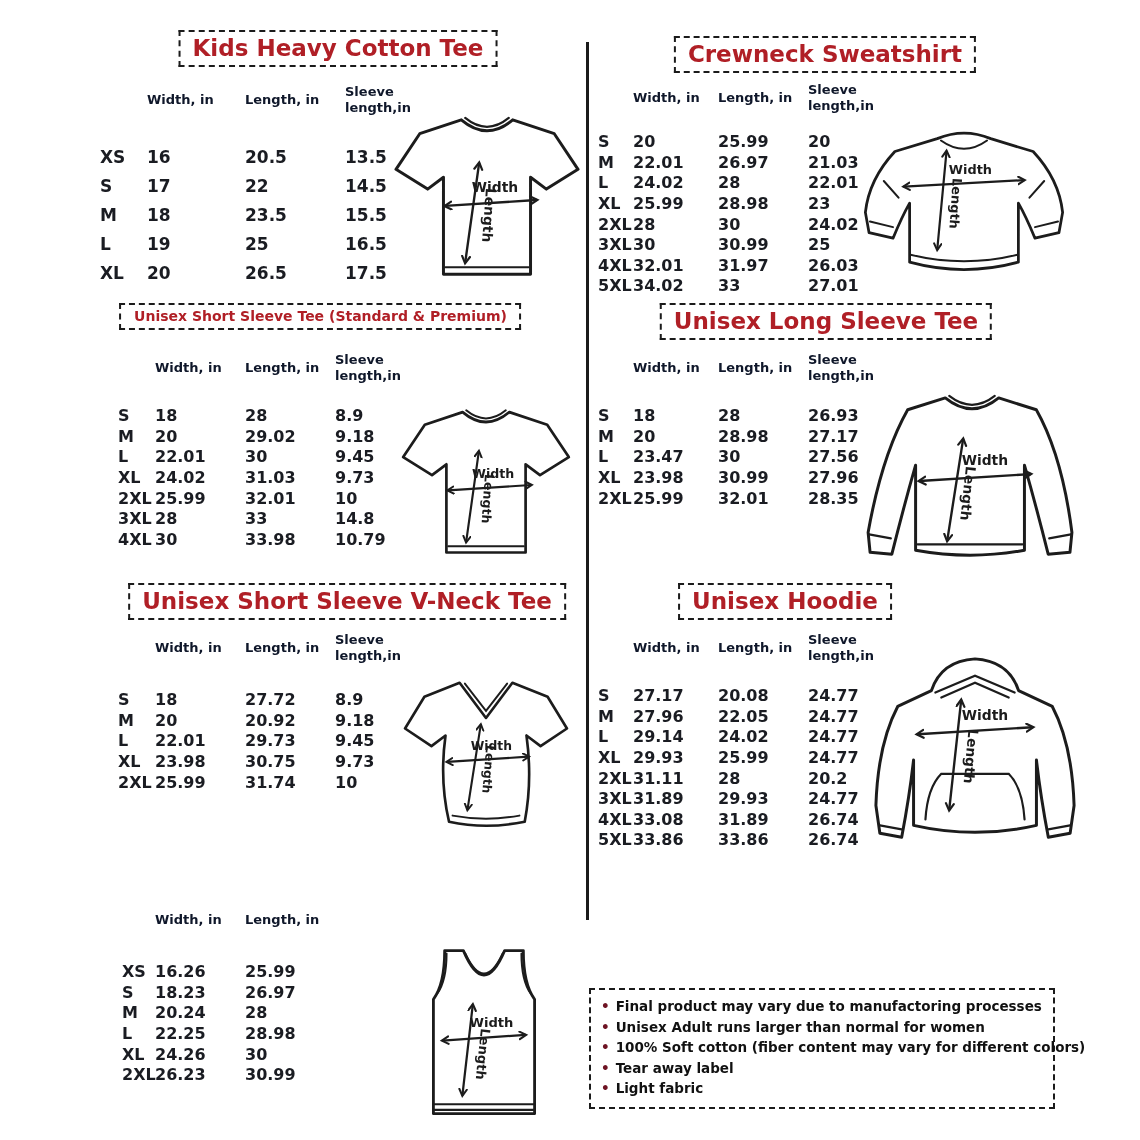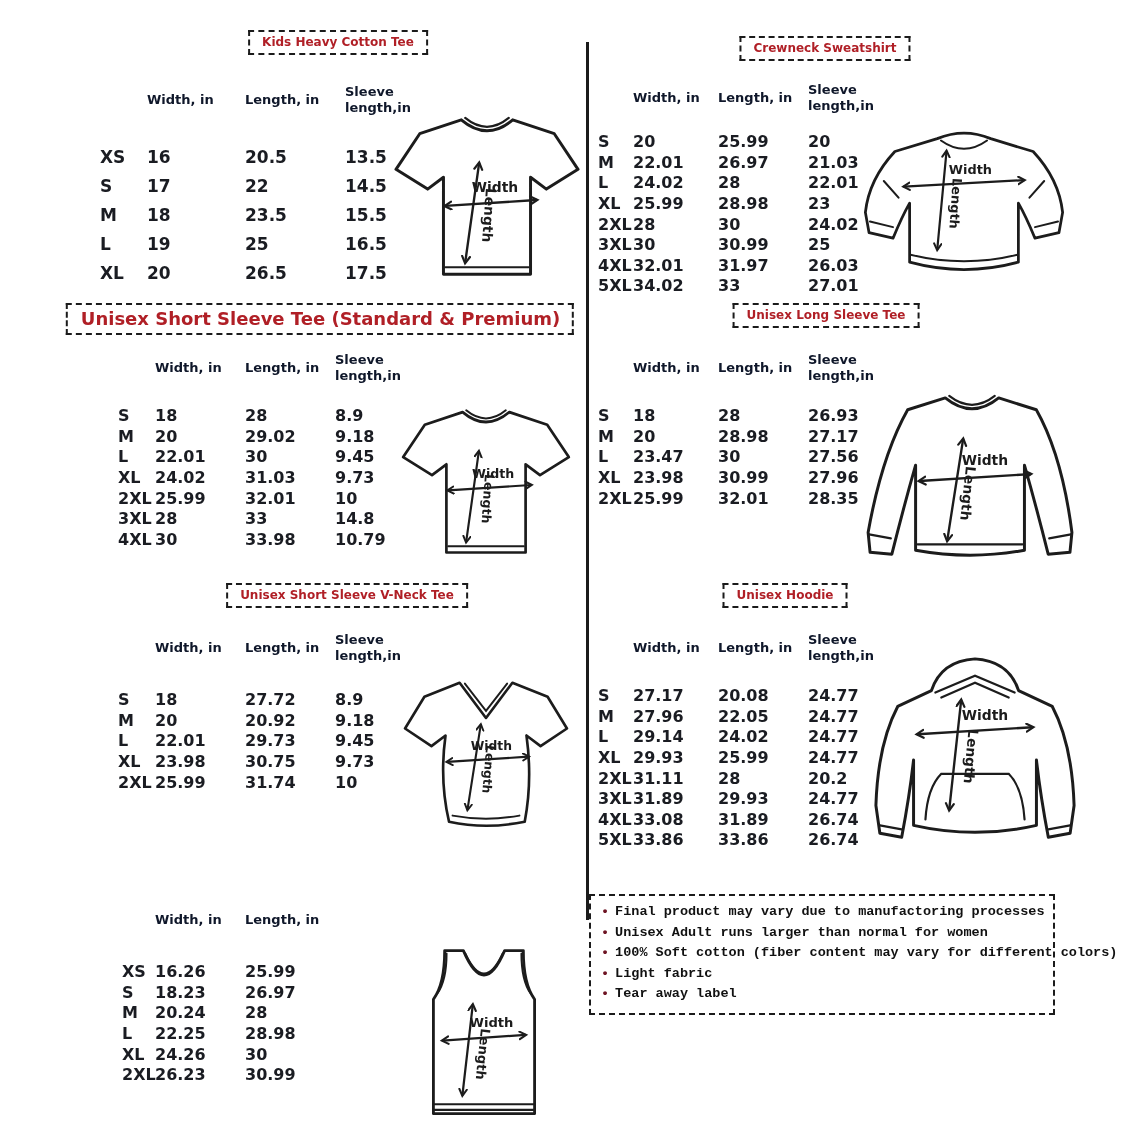--- a/index.html
+++ b/index.html
@@ -6,23 +6,23 @@
   body{width:1140px;height:1140px;position:relative;overflow:hidden;
        font-family:"DejaVu Sans",sans-serif;color:#17191e;}
   .page{position:absolute;inset:0;background:#fff;}
 
   
   .divider{position:absolute;left:586px;top:42px;width:3px;height:878px;background:#1b1b1b;}
 
   
   .title-box{position:absolute;transform:translateX(-50%);white-space:nowrap;
     border:2px dashed #1b1b1b;background:#fff;padding:3px 12px 4px;
-    font-weight:bold;font-size:12px;color:#b01f26;letter-spacing:0px;}
+    font-weight:bold;font-size:23px;color:#b01f26;letter-spacing:0px;}
   .t-s1{left:338px;top:30px;}
-  .t-s2{left:320px;top:303px;font-size:18px;padding-left:13px;}
+  .t-s2{left:320px;top:303px;font-size:14px;padding-left:13px;}
   .t-s3{left:347px;top:583px;}
   .t-s4{left:347px;top:863px;}
   .t-s5{left:825px;top:36px;}
   .t-s6{left:826px;top:303px;}
   .t-s7{left:785px;top:583px;}
 
   
   .table{position:absolute;}
   .thead{display:grid;grid-template-columns:var(--gc);align-items:center;height:36px;
     color:#0f172a;font-weight:bold;font-size:13px;}
@@ -55,22 +55,22 @@
   .i6{left:856px;top:386px;width:232px;height:188px;}
   .i7{left:866px;top:656px;width:218px;height:200px;}
 
   .g{fill:#fff;stroke:#1c1c1c;stroke-width:3;stroke-linejoin:round;stroke-linecap:round;}
   .ln{fill:none;stroke:#1c1c1c;stroke-width:2.2;stroke-linecap:round;}
   .arrow{fill:none;stroke:#1c1c1c;stroke-width:2.4;stroke-linecap:round;}
   .glab{font-size:14px;font-weight:bold;fill:#1c1c1c;text-anchor:middle;
         font-family:"DejaVu Sans",sans-serif;}
 
   
-  .notes{position:absolute;left:589px;top:894px;width:442px;
-    border:2px dashed #1b1b1b;background:#fff;padding:6px 10px 8px;font-family:Liberation Mono, monospace;}
+  .notes{position:absolute;left:589px;top:988px;width:442px;
+    border:2px dashed #1b1b1b;background:#fff;padding:6px 10px 8px;}
   .note{font-size:13.5px;font-weight:bold;color:#111;line-height:20.5px;white-space:nowrap;}
   .note .b{color:#6e1423;margin-right:6px;}
 
   .tpl{position:absolute;width:0;height:0;overflow:hidden;}
 </style>
 </head>
 <body>
 
 <div class="page">
 
@@ -529,22 +529,22 @@
     <path class="arrow" d="M52,78 L168,71" marker-start="url(#mk-hd)" marker-end="url(#mk-hd)"></path>
     <path class="arrow" d="M96,44 L84,154" marker-start="url(#mk-hd)" marker-end="url(#mk-hd)"></path>
     <text class="glab" x="120" y="64">Width</text>
     <text class="glab" transform="translate(101,100) rotate(95)">Length</text>
   </svg></div>
 
   <div class="notes">
       <div class="note"><span class="b">•</span><span>Final product may vary due to manufactoring processes</span></div>
       <div class="note"><span class="b">•</span><span>Unisex Adult runs larger than normal for women</span></div>
       <div class="note"><span class="b">•</span><span>100% Soft cotton (fiber content may vary for different colors)</span></div>
+      <div class="note"><span class="b">•</span><span>Tear away label</span></div>
       <div class="note"><span class="b">•</span><span>Light fabric</span></div>
-      <div class="note"><span class="b">•</span><span>Tear away label</span></div>
     </div>
 
 </div>
 
 <div class="tpl" id="garment-templates" aria-hidden="true">
 
   <svg viewBox="0 0 200 190" preserveAspectRatio="xMidYMid meet">
     <defs>
         <marker id="mk-tee" markerWidth="11" markerHeight="11" refX="7" refY="5" orient="auto-start-reverse" markerUnits="userSpaceOnUse">
           <path d="M1,1 L8,5 L1,9" fill="none" stroke="#1c1c1c" stroke-width="2.2" stroke-linecap="round"></path>

